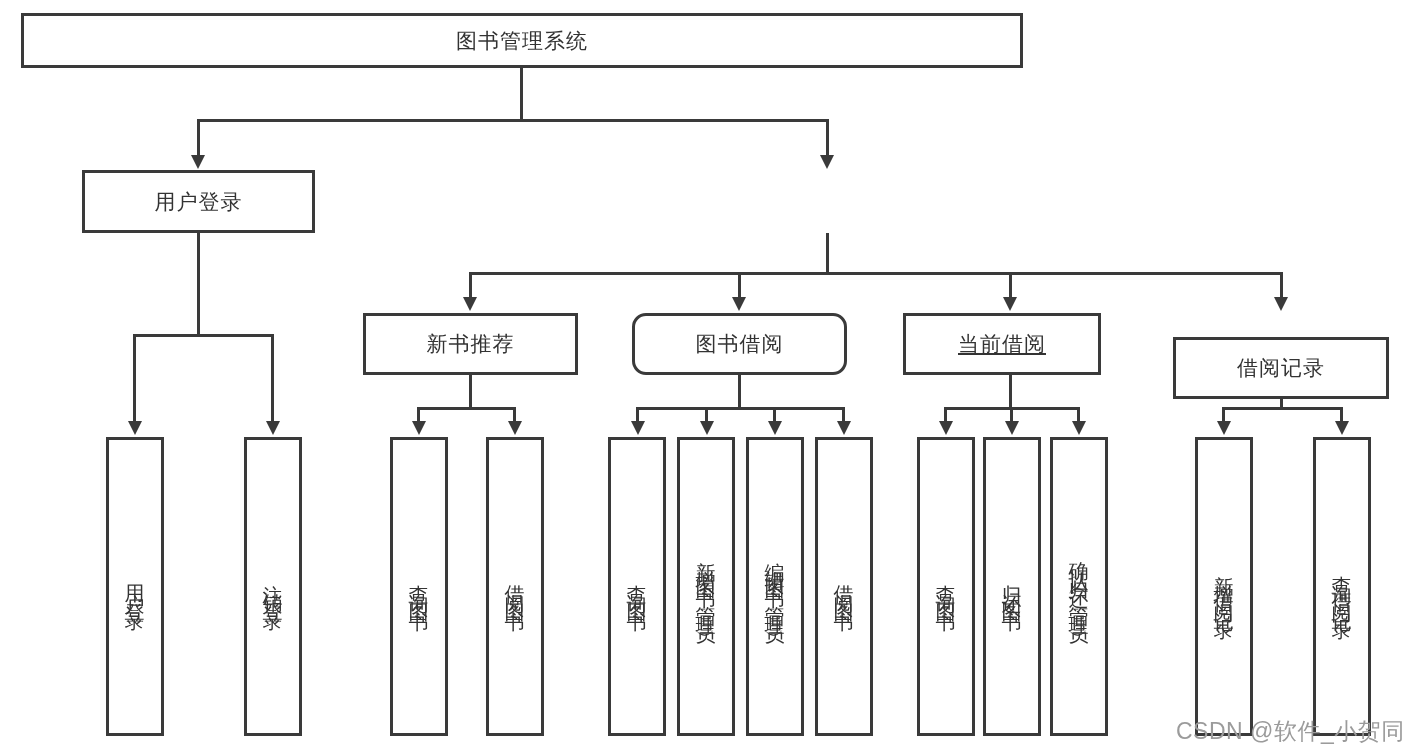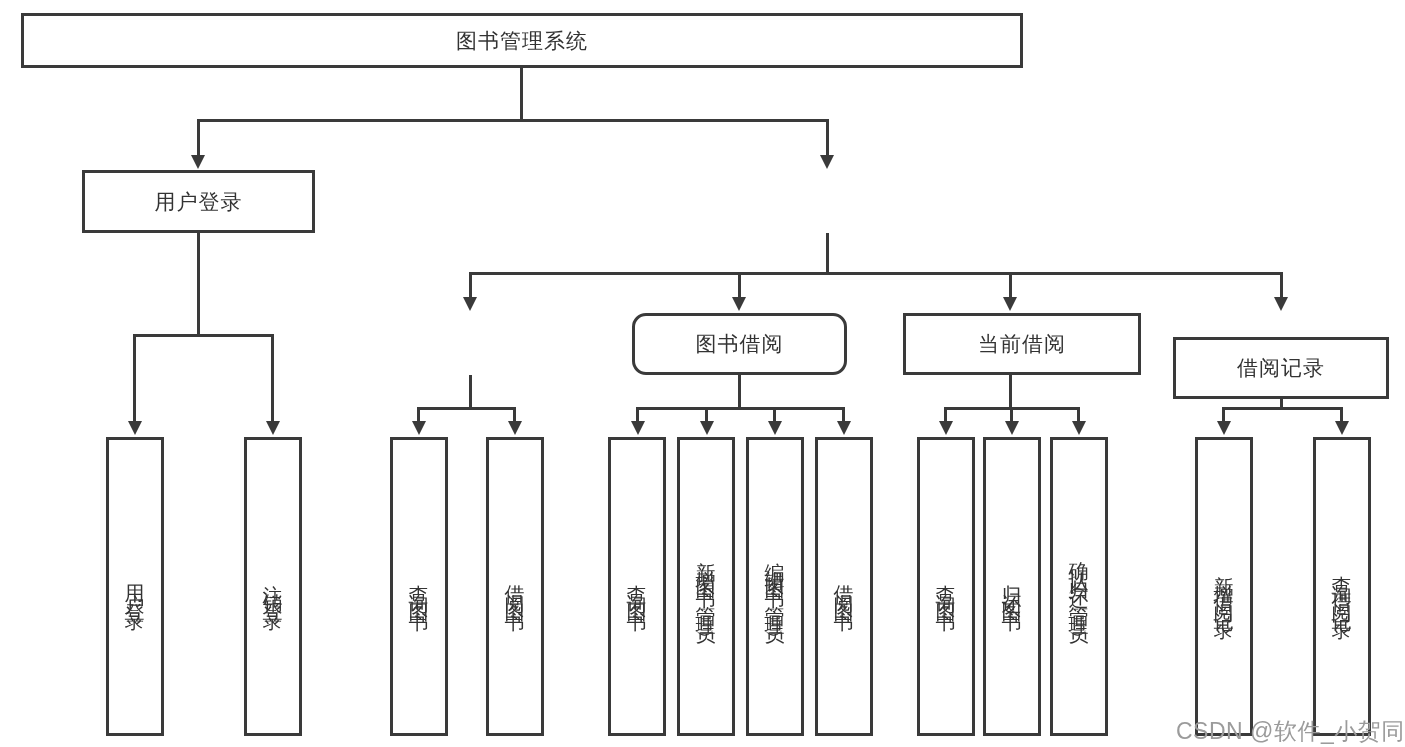--- a/index.html
+++ b/index.html
@@ -58,22 +58,23 @@
 </style>
 </head>
 <body>
 
 <div class="canvas">
 
   <div class="node" style="left:21px;top:13px;width:1002px;height:55px;">图书管理系统</div>
 
   <div class="node" style="left:82px;top:170px;width:233px;height:63px;">用户登录</div>
 
+  <div class="node" style="left:363px;top:313px;width:215px;height:62px;">新书推荐</div>
   <div class="node" style="left:632px;top:313px;width:215px;height:62px;border-radius:14px;">图书借阅</div>
-  <div class="node" style="left:903px;top:313px;width:238px;height:62px;">当前借阅</div>
+  <div class="node" style="left:903px;top:313px;width:198px;height:62px;text-decoration:underline;">当前借阅</div>
   <div class="node" style="left:1173px;top:313px;width:216px;height:62px;margin-top:24px;">借阅记录</div>
 
   <div class="node leaf" style="left:106px;top:437px;width:58px;height:299px;">用户登录</div>
   <div class="node leaf" style="left:244px;top:437px;width:58px;height:299px;">注销登录</div>
 
   <div class="node leaf" style="left:390px;top:437px;width:58px;height:299px;">查询图书</div>
   <div class="node leaf" style="left:486px;top:437px;width:58px;height:299px;">借阅图书</div>
 
   <div class="node leaf" style="left:608px;top:437px;width:58px;height:299px;">查询图书</div>
   <div class="node leaf" style="left:677px;top:437px;width:58px;height:299px;">新增图书（管理员）</div>

